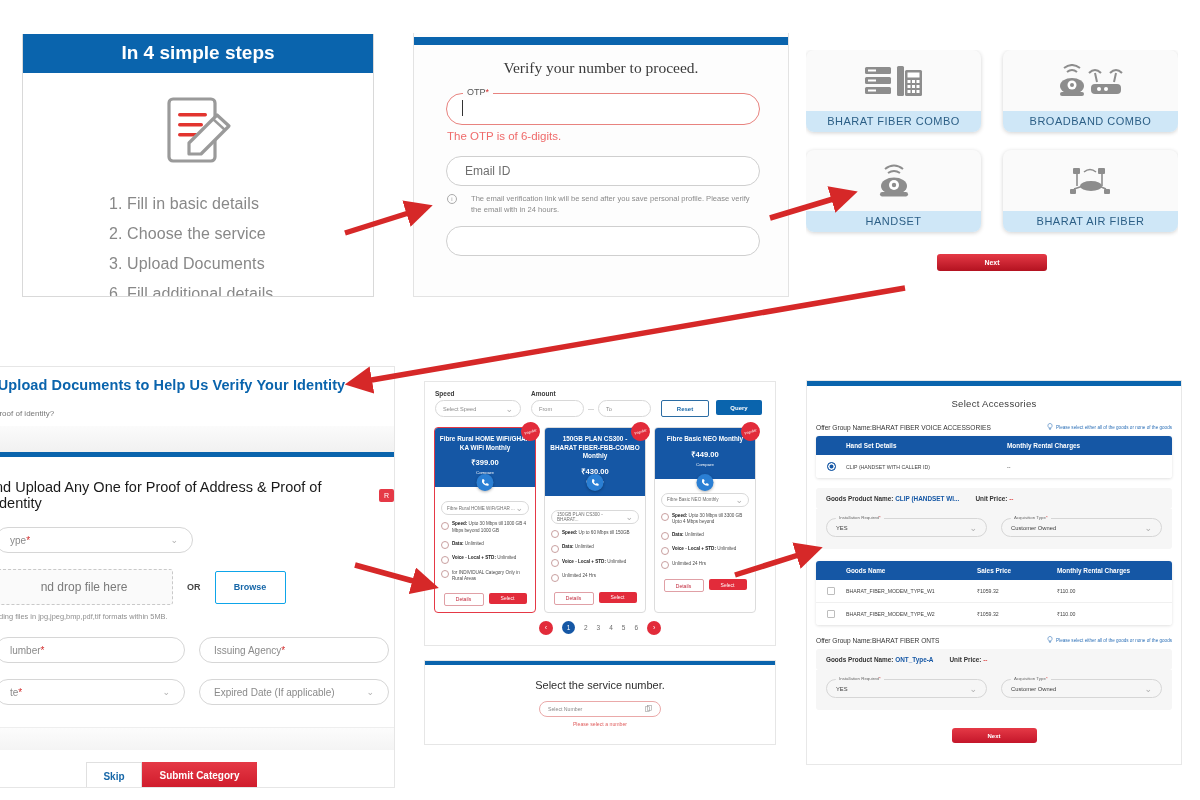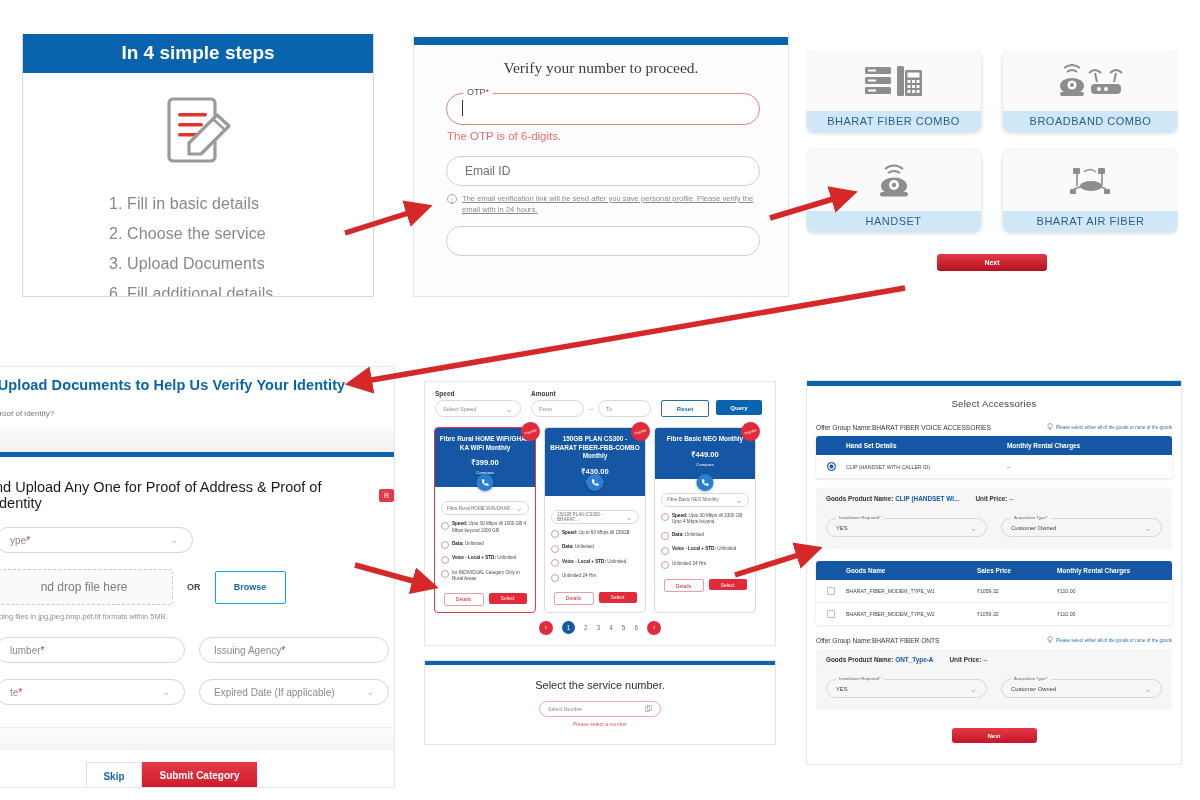--- a/index.html
+++ b/index.html
@@ -26,21 +26,21 @@
   #p2 h2{font-family:"Liberation Serif",serif;font-weight:normal;font-size:15.5px;text-align:center;color:#3b3b3b;margin:14px 0 16px;}
   .fieldwrap{position:relative;margin:0 28px 0 32px;}
   .pill{border:1px solid #cfcfcf;border-radius:22px;height:30px;background:#fff;position:relative;}
   .pill.err{border-color:#e8837f;}
   .floatlbl{position:absolute;top:-7px;left:16px;background:#fdfdfd;padding:0 4px;font-size:9px;color:#555;}
   .floatlbl .req{color:#d32f2f;}
   .timer{position:absolute;right:16px;top:8px;font-size:11px;color:#3d7dc4;}
   .caret{position:absolute;left:15px;top:6px;width:1px;height:16px;background:#333;}
   .errtxt{color:#ef6b6b;font-size:11.5px;margin:5px 0 0 33px;}
   .plainph{position:absolute;left:18px;top:7px;font-size:12px;color:#6f6f6f;}
-  .hinttxt{display:flex;gap:5px;margin:7px 30px 0 33px;font-size:7.6px;color:#8a8a8a;line-height:1.5;text-decoration:underline;}
+  .hinttxt{display:flex;gap:14px;margin:7px 30px 0 33px;font-size:7.6px;color:#8a8a8a;line-height:1.5;}
   .info-o{flex:0 0 auto;width:8px;height:8px;border:1px solid #aaa;border-radius:50%;font-size:6px;line-height:8px;text-align:center;color:#999;margin-top:1px;}
 
   
   #p3{left:806px;top:50px;width:372px;height:245px;}
   .tilegrid{display:grid;grid-template-columns:1fr 1fr;gap:18px 22px;}
   .tile{background:#fafafa;border-radius:8px;box-shadow:0 1px 4px rgba(0,0,0,.18);overflow:hidden;height:82px;display:flex;flex-direction:column;}
   .tile .ic{flex:1;display:flex;align-items:center;justify-content:center;}
   .tile .cap{background:#cfe7f7;color:#2c5f86;text-align:center;font-size:11px;padding:4px 0 5px;letter-spacing:.5px;}
   .btn-next{width:110px;height:17px;border-radius:3px;border:none;background:linear-gradient(180deg,#e53946,#b31220);color:#fff;font-size:7px;font-weight:bold;display:flex;align-items:center;justify-content:center;margin:22px auto 0;}
 

